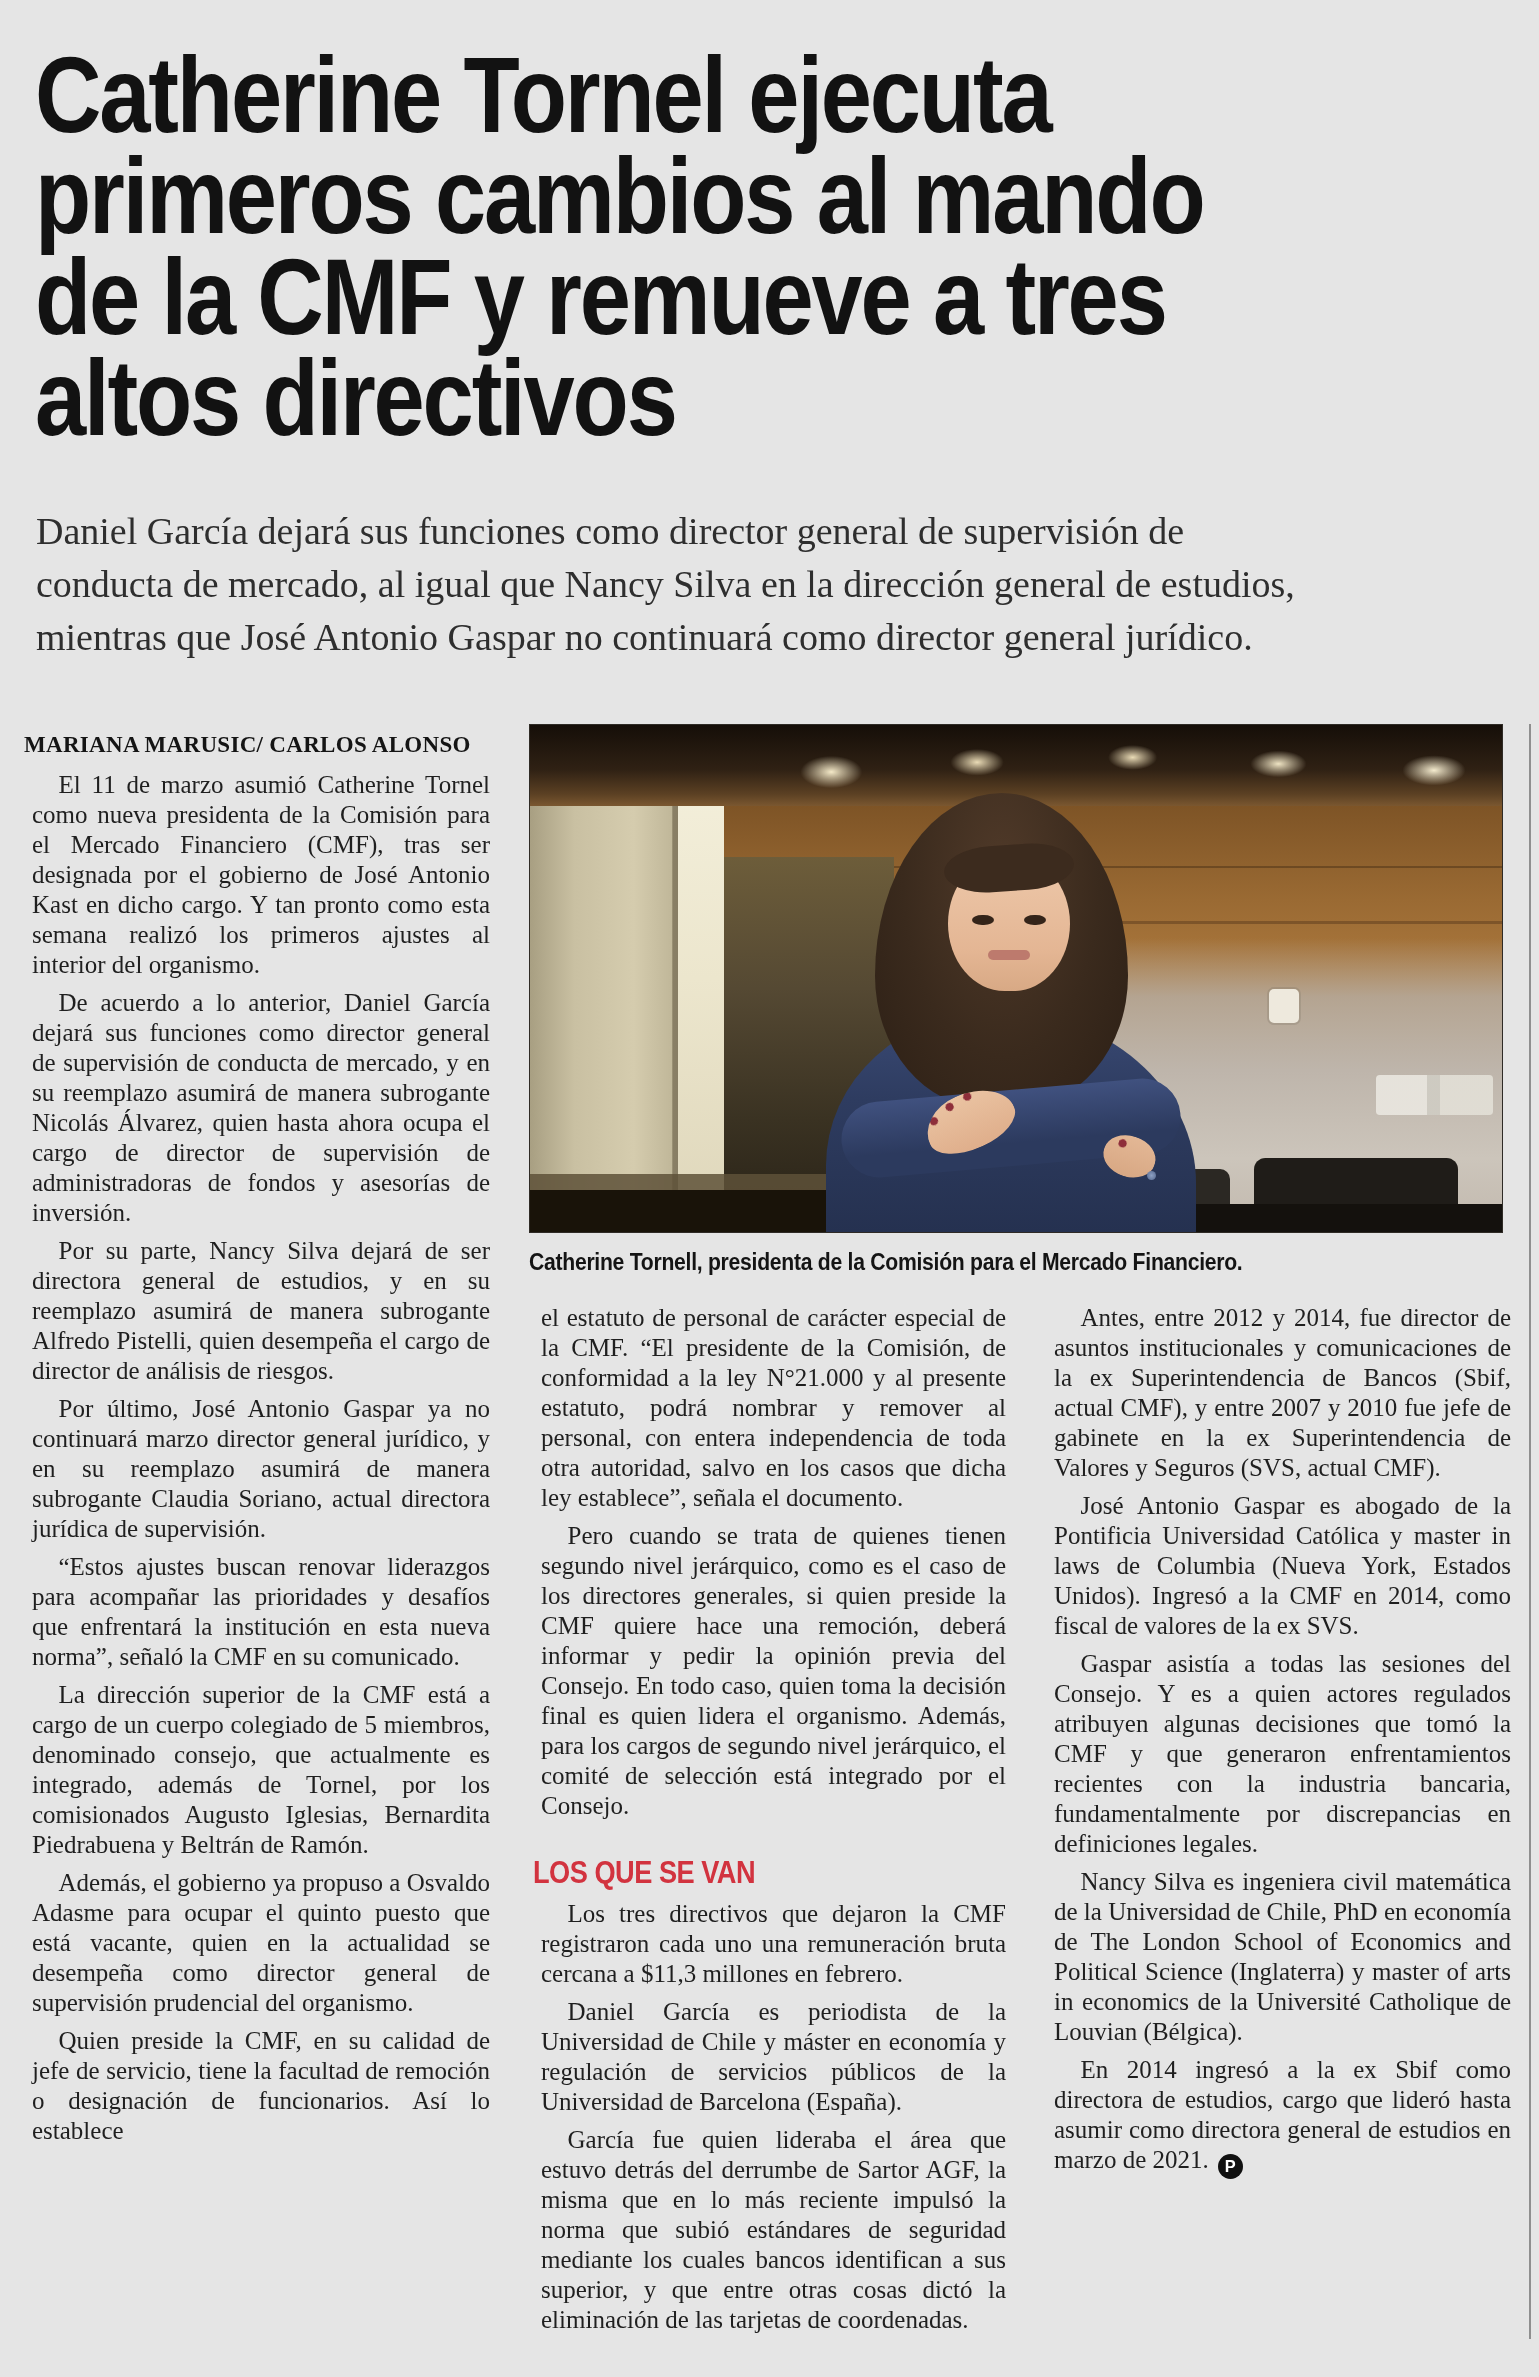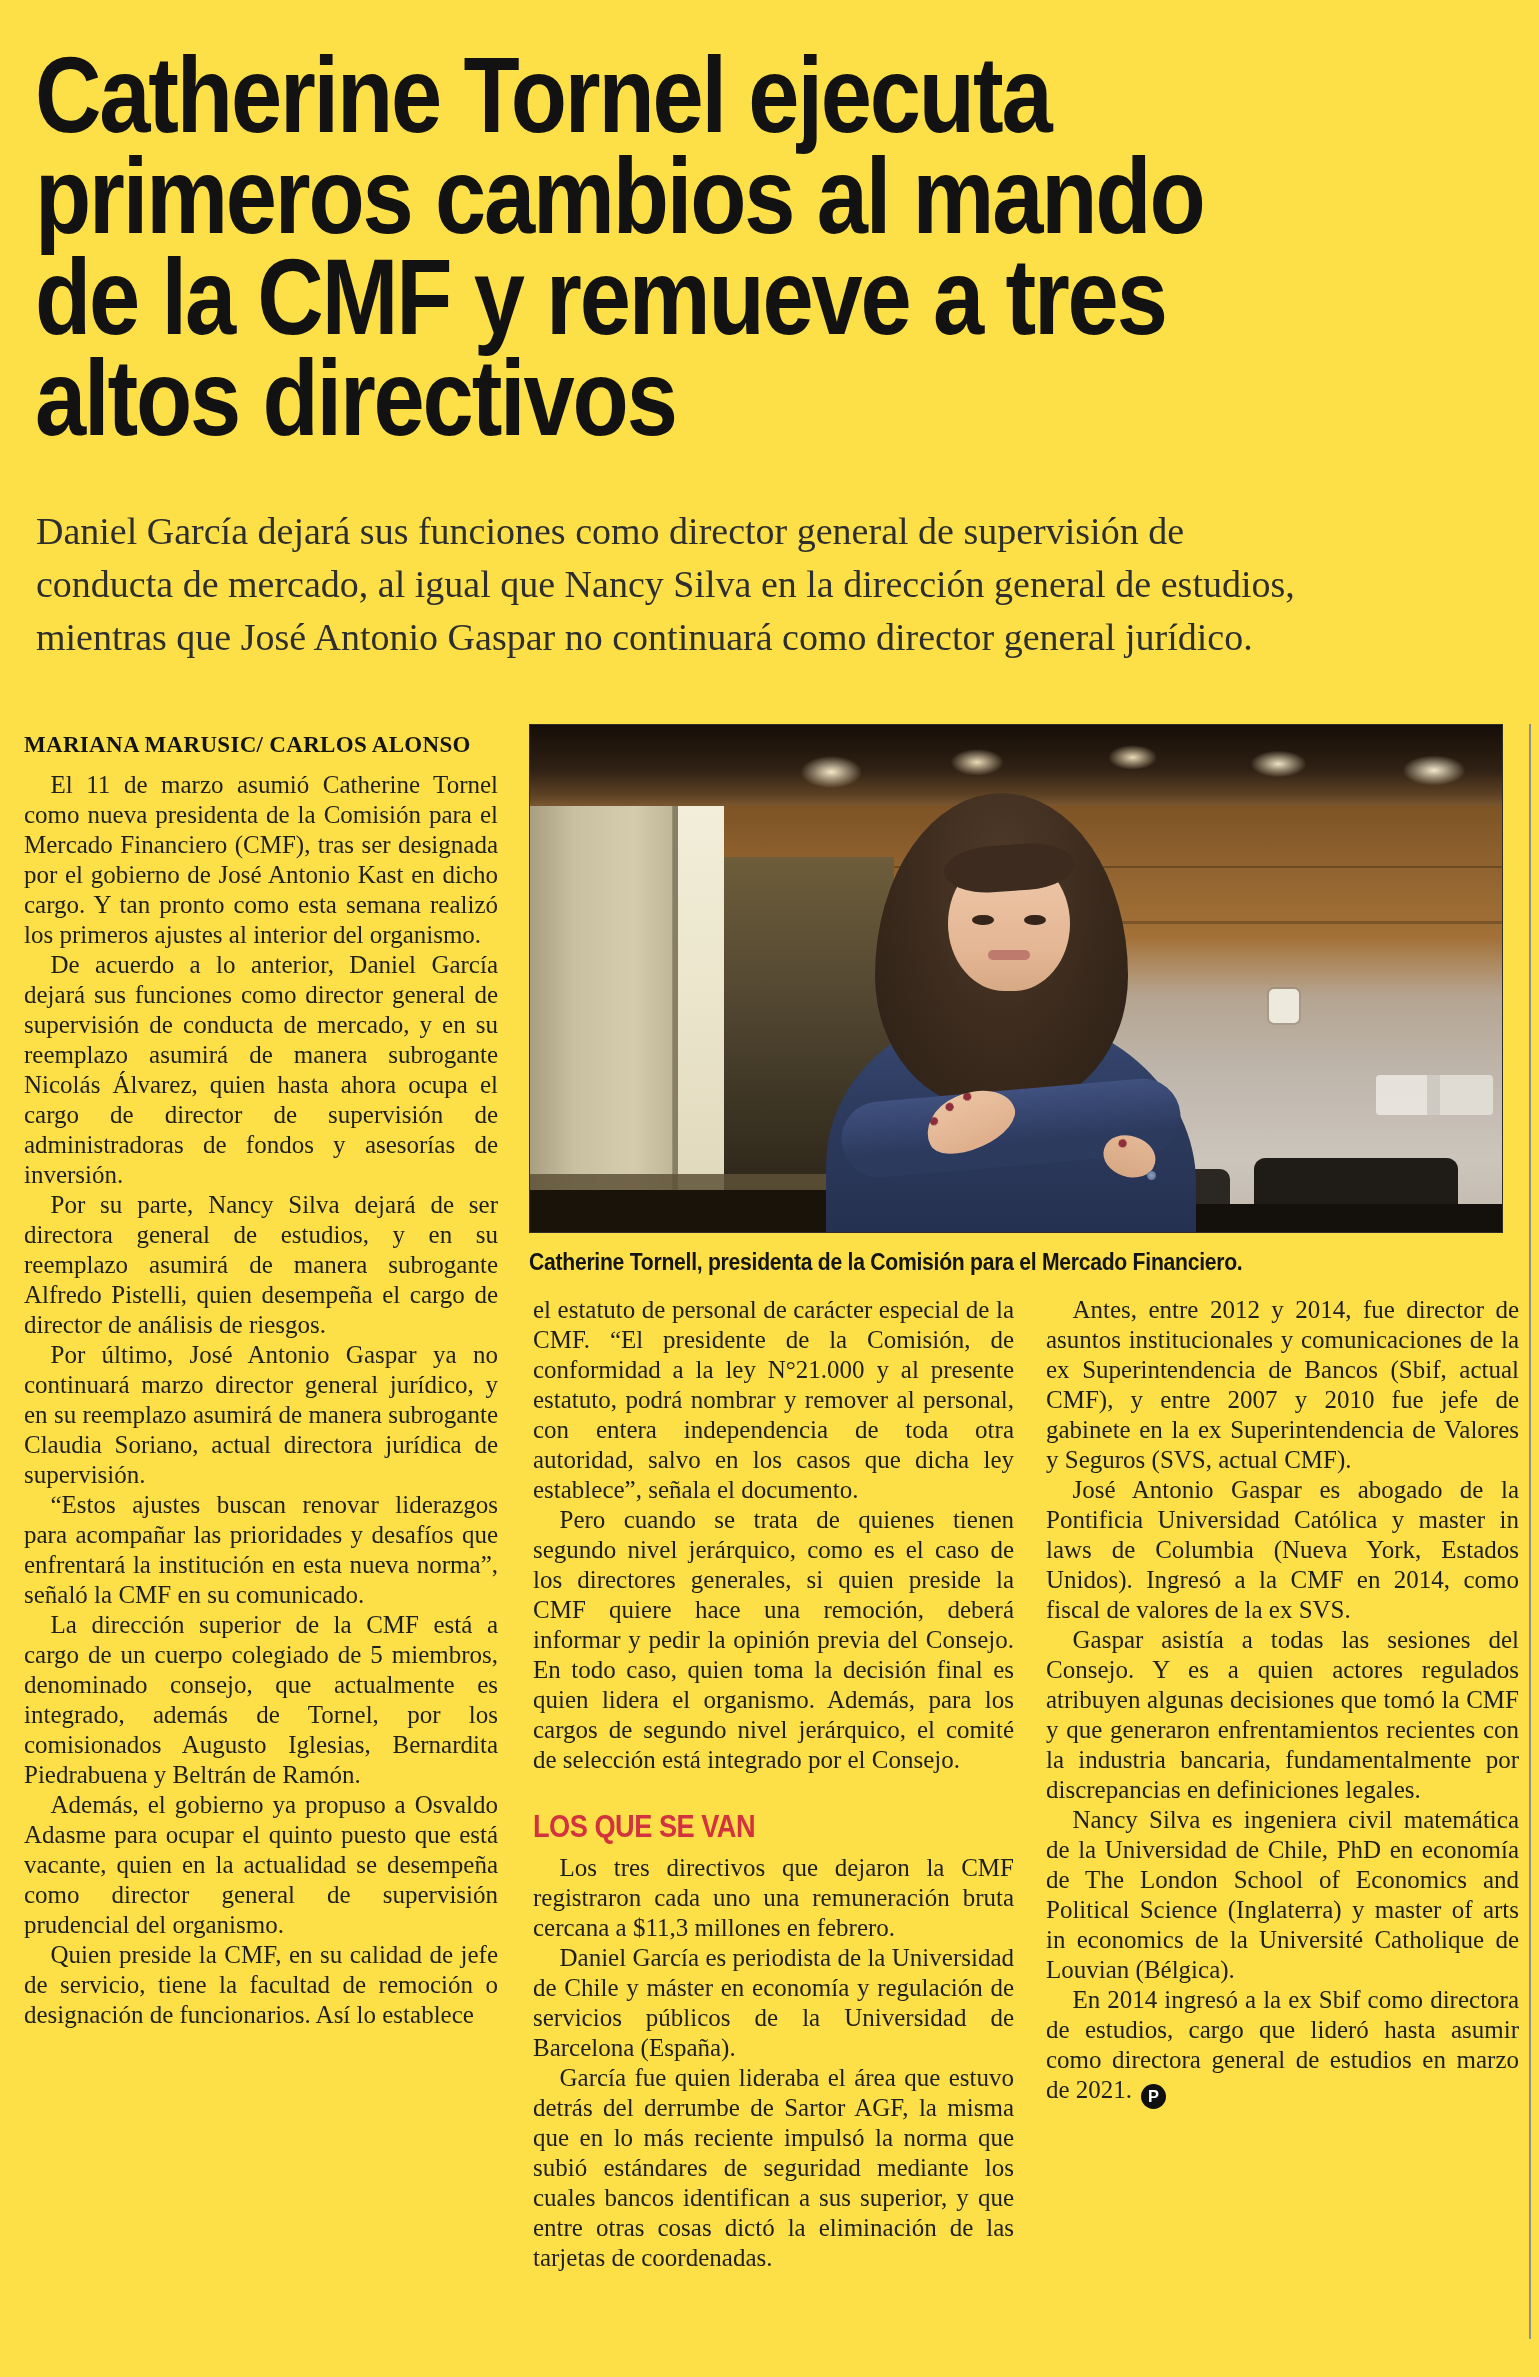--- a/index.html
+++ b/index.html
@@ -1,31 +1,31 @@
 <!DOCTYPE html>
 <html lang="es" style="font-size:10px"><head>
 <meta charset="utf-8">
 <style>
   html,body{margin:0;padding:0;background:#ffffff;}
-  .page{position:relative;width:1540px;height:2377px;background:#fde047;overflow:hidden;
+  .page{position:relative;width:1540px;height:2377px;background:#e5e5e5;overflow:hidden;
         font-family:"Liberation Serif", serif;color:#1f1f1f;}
 
   
   .headline{position:absolute;left:35px;top:45px;width:1767px;
             transform:scaleX(0.86);transform-origin:0 0;}
   .headline .hl-line{white-space:nowrap;font-family:"Liberation Sans",sans-serif;
             font-weight:800;font-size:107px;line-height:101px;letter-spacing:-2.5px;color:#121212;}
 
   
   .deck{position:absolute;left:36px;top:505px;width:1508px;
         font-size:38px;line-height:53px;color:#2e2e2e;white-space:pre-line;}
 
   
   .col{position:absolute;text-align:justify;font-size:25px;line-height:30px;color:#1f1f1f;}
-  .col p{margin:0;text-indent:26.5px;}
+  .col p{margin:8px;text-indent:26.5px;}
   .col p.noindent{text-indent:0;}
   .col1{left:24px;top:731px;width:474px;}
   .col2{left:533px;top:1295px;width:481px;}
   .col3{left:1046px;top:1295px;width:473px;}
   .byline{font-weight:700;font-size:23px;line-height:28px;letter-spacing:0.3px;
           margin-bottom:11.4px;text-align:left;color:#141414;}
   .section-header{font-family:"Liberation Sans",sans-serif;font-weight:800;
           font-size:32px;line-height:33px;letter-spacing:-0.6px;color:#d2333f;
           transform:scaleX(0.85);transform-origin:0 0;margin:35px 0 10px 0;
           white-space:nowrap;text-align:left;}

